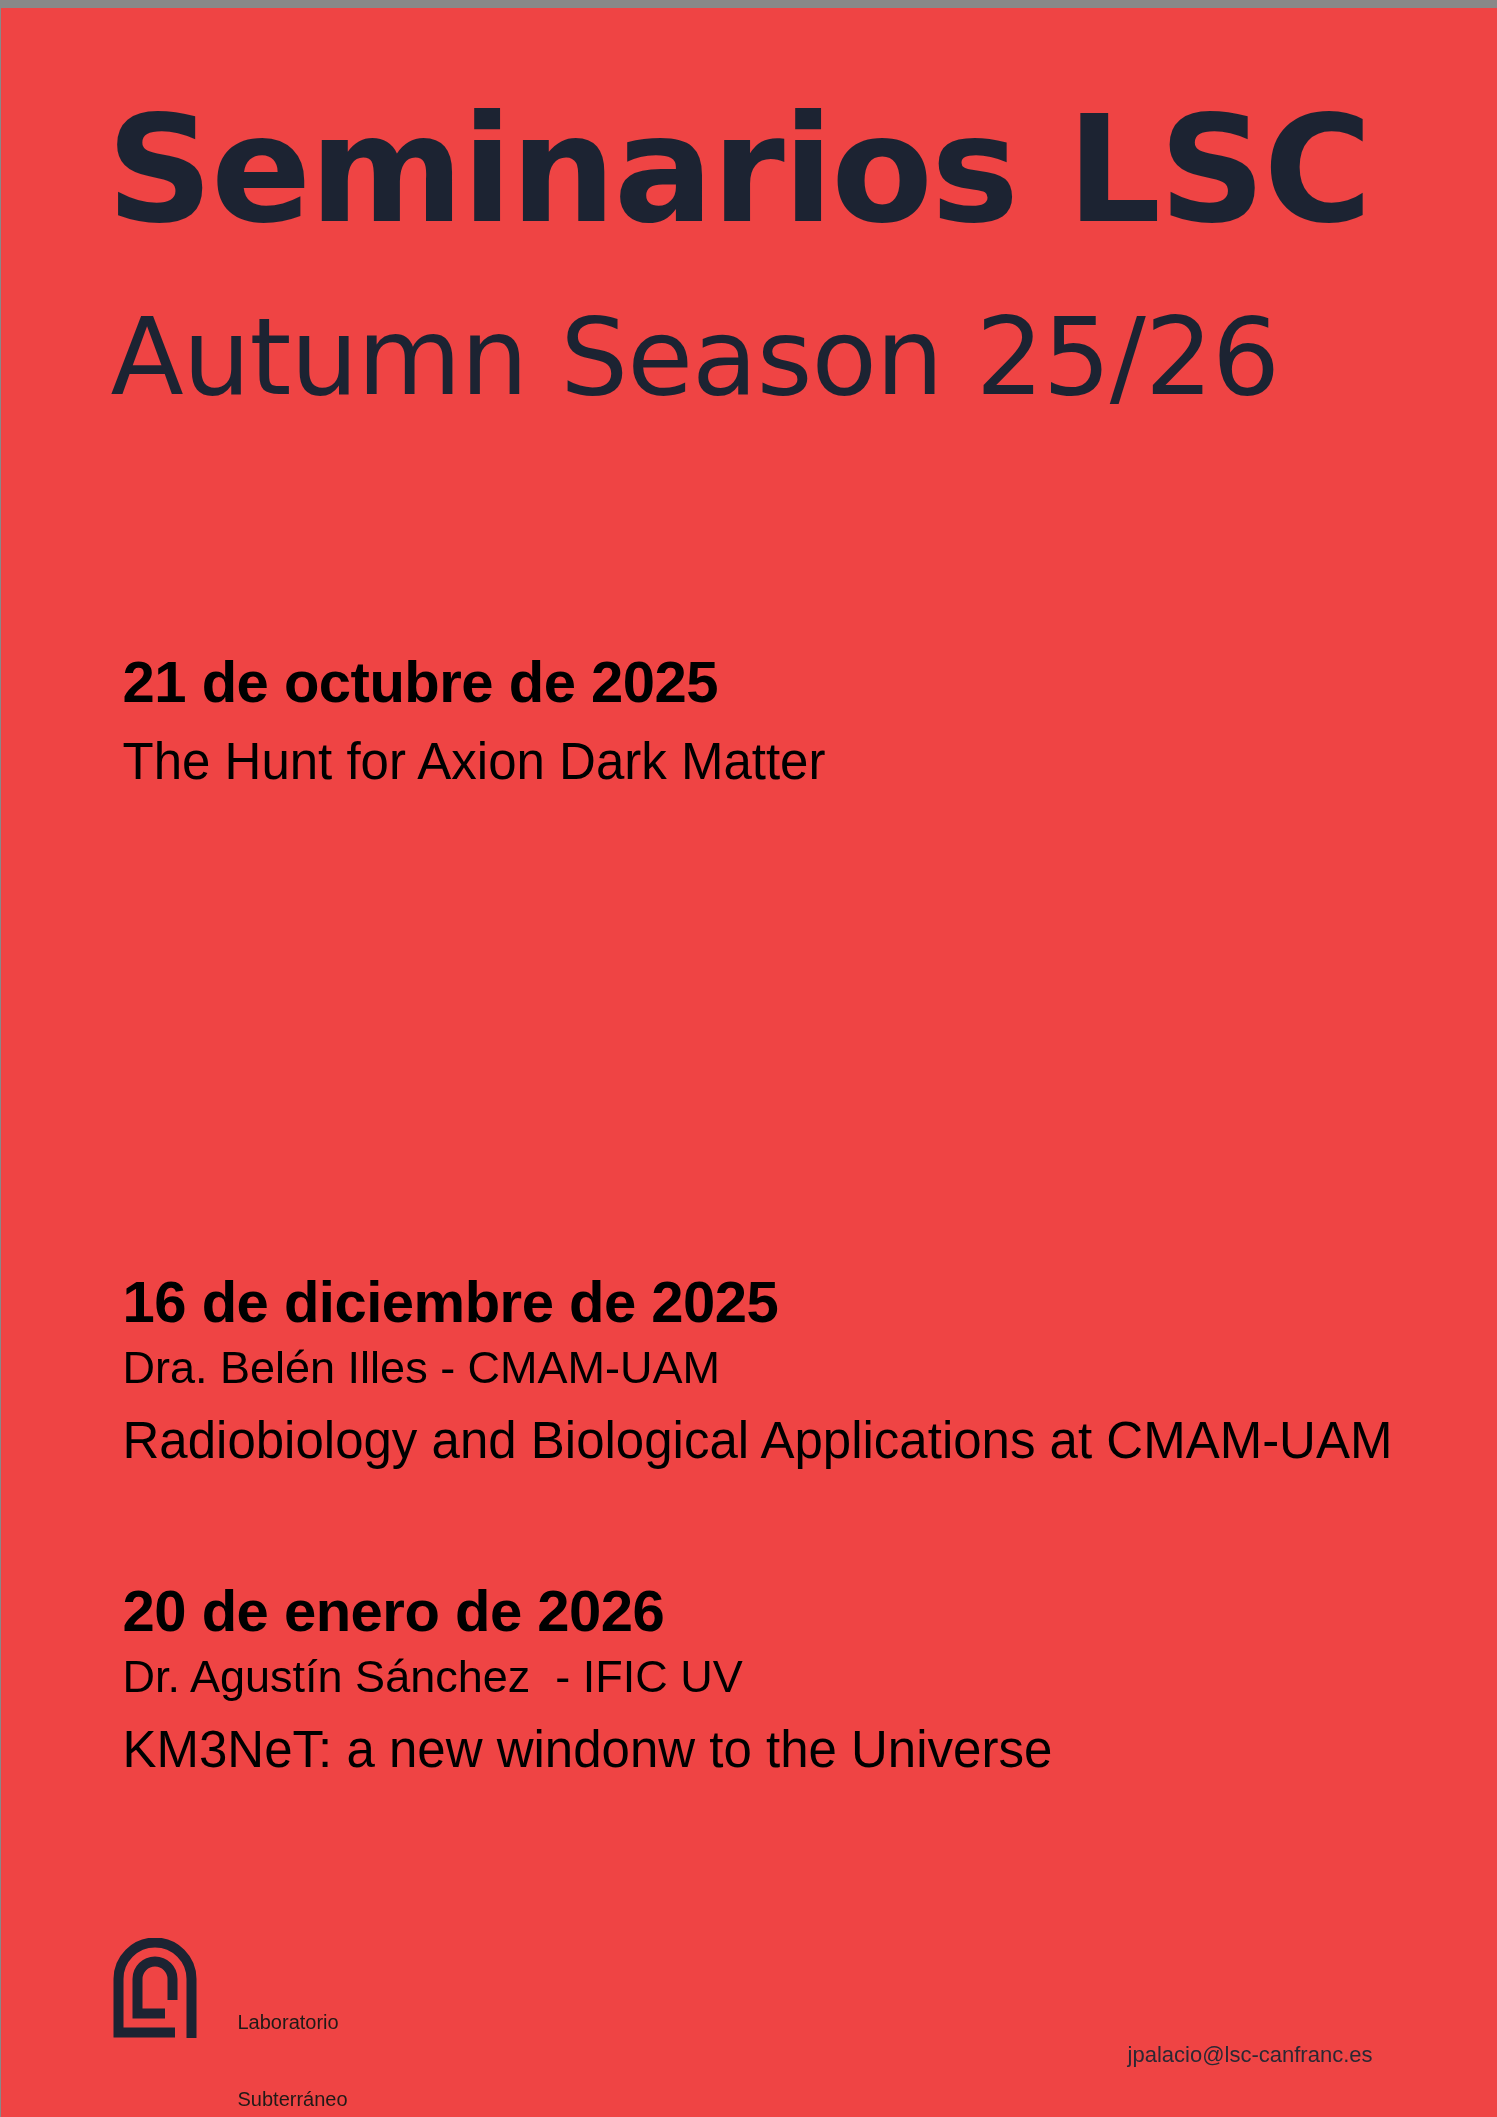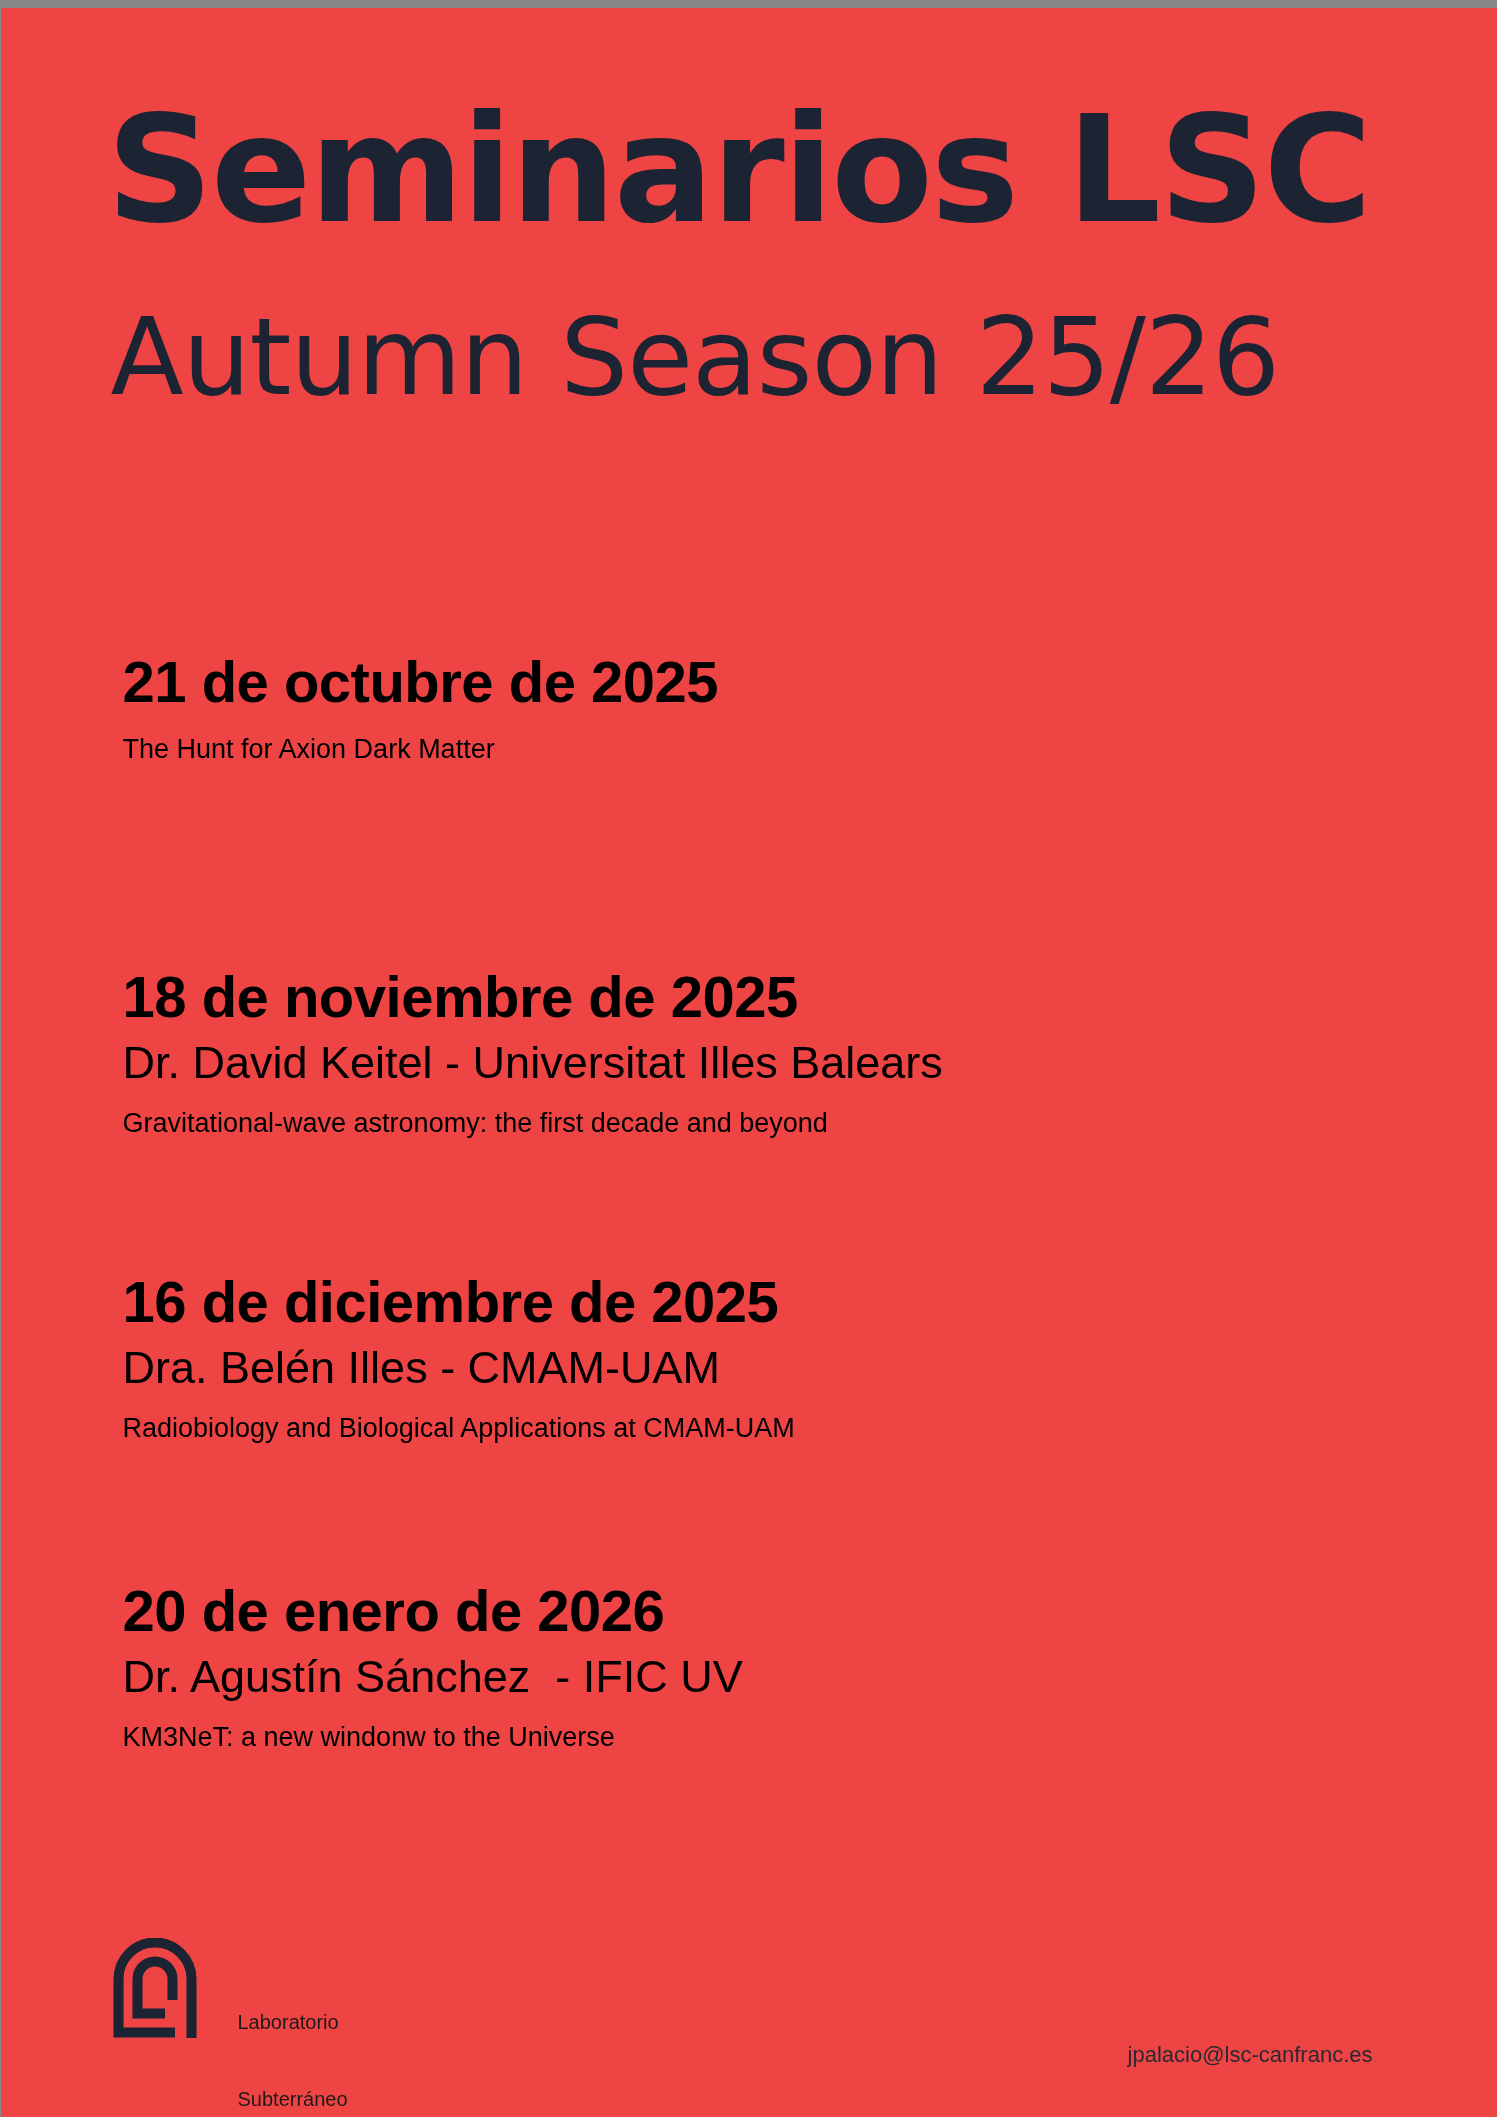--- a/index.html
+++ b/index.html
@@ -14,21 +14,21 @@
   }
   .subtitle{
     position:absolute;left:110px;top:296px;
     font-family:"DejaVu Sans",sans-serif;font-weight:normal;font-size:107px;
     line-height:1;color:#1C2332;letter-spacing:-1px;white-space:pre;
   }
   .seminar{position:absolute;left:122px;color:#000000;}
   .s1{top:645px}.s2{top:960px}.s3{top:1265px}.s4{top:1574px}
   .sem-date{font-size:58px;font-weight:bold;line-height:1;letter-spacing:-0.5px;white-space:pre;}
   .sem-speaker{font-size:45px;line-height:1;margin-top:14px;white-space:pre;}
-  .sem-talk{font-size:27px;line-height:1;margin-top:25px;white-space:pre;}
+  .sem-talk{font-size:51px;line-height:1;margin-top:25px;white-space:pre;}
   .logo{position:absolute;left:112px;top:1930px;width:84px;height:100px;}
   .org{
     position:absolute;left:237px;top:1951px;
     font-size:20px;line-height:25.5px;color:#1F1A17;white-space:pre;
   }
   .emails{
     position:absolute;right:124px;top:1974px;text-align:right;
     font-size:22px;line-height:29px;color:#2B2833;white-space:pre;
   }
 </style>
@@ -38,25 +38,20 @@
 <div class="poster">
 
   <div class="title">Seminarios LSC</div>
   <div class="subtitle">Autumn Season 25/26</div>
 
   <div class="seminar s1">
     <div class="sem-date">21 de octubre de 2025</div>
     <div class="sem-talk">The Hunt for Axion Dark Matter</div>
   </div>
 
-  <div class="seminar s2">
-    <div class="sem-date">18 de noviembre de 2025</div>
-    <div class="sem-speaker">Dr. David Keitel - Universitat Illes Balears</div>
-    <div class="sem-talk">Gravitational-wave astronomy: the first decade and beyond</div>
-  </div>
 
   <div class="seminar s3">
     <div class="sem-date">16 de diciembre de 2025</div>
     <div class="sem-speaker">Dra. Belén Illes - CMAM-UAM</div>
     <div class="sem-talk">Radiobiology and Biological Applications at CMAM-UAM</div>
   </div>
 
   <div class="seminar s4">
     <div class="sem-date">20 de enero de 2026</div>
     <div class="sem-speaker">Dr. Agustín Sánchez  - IFIC UV</div>

